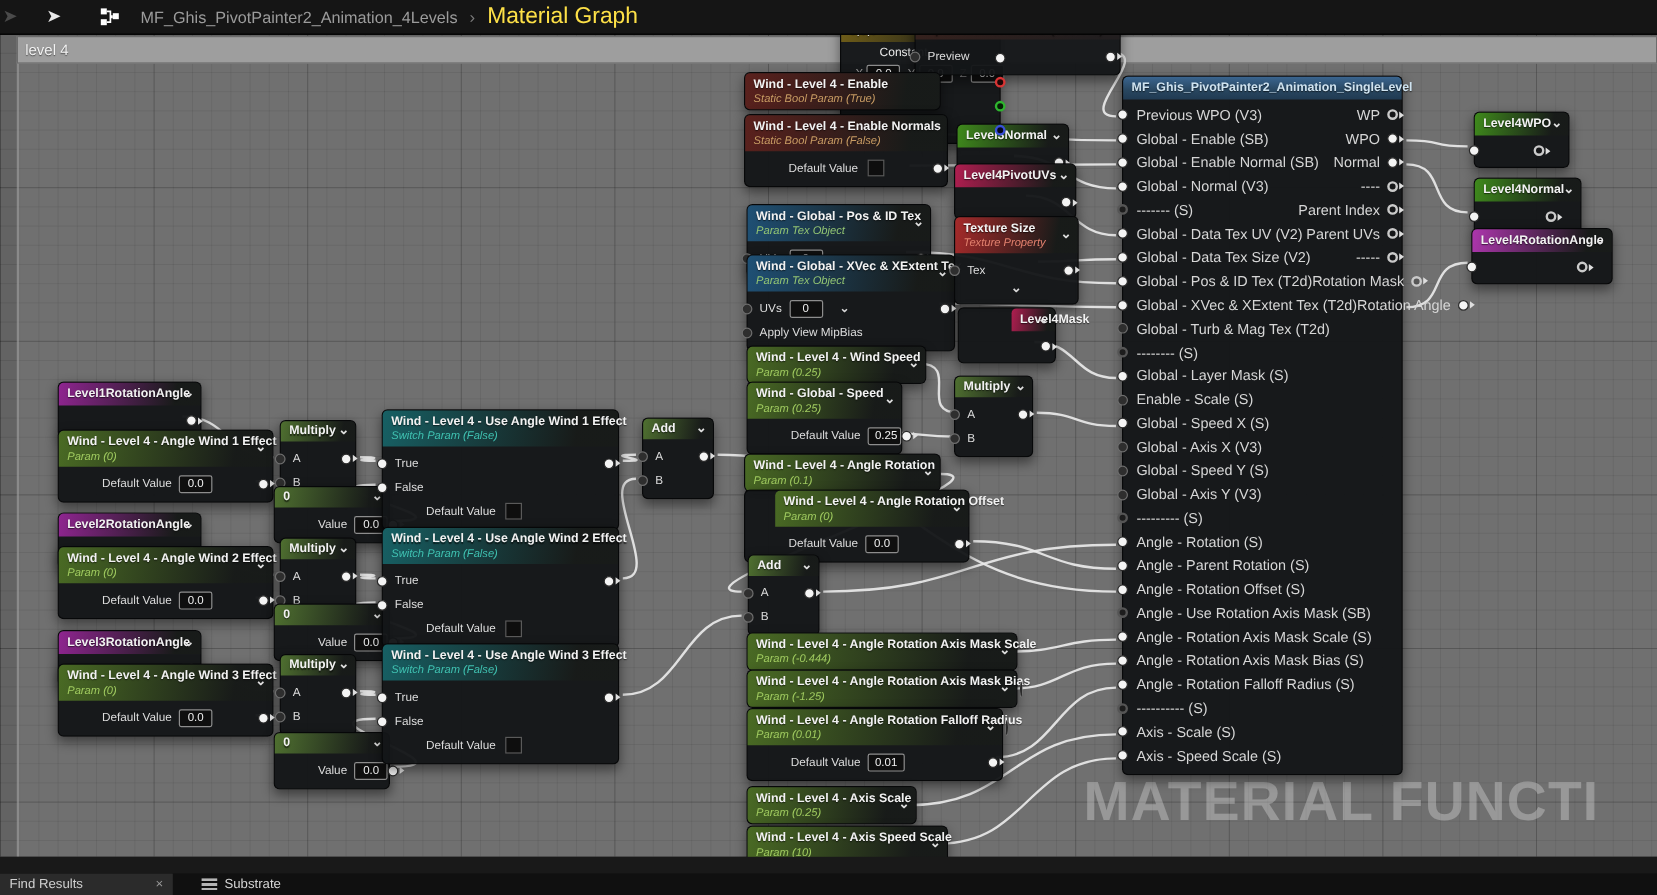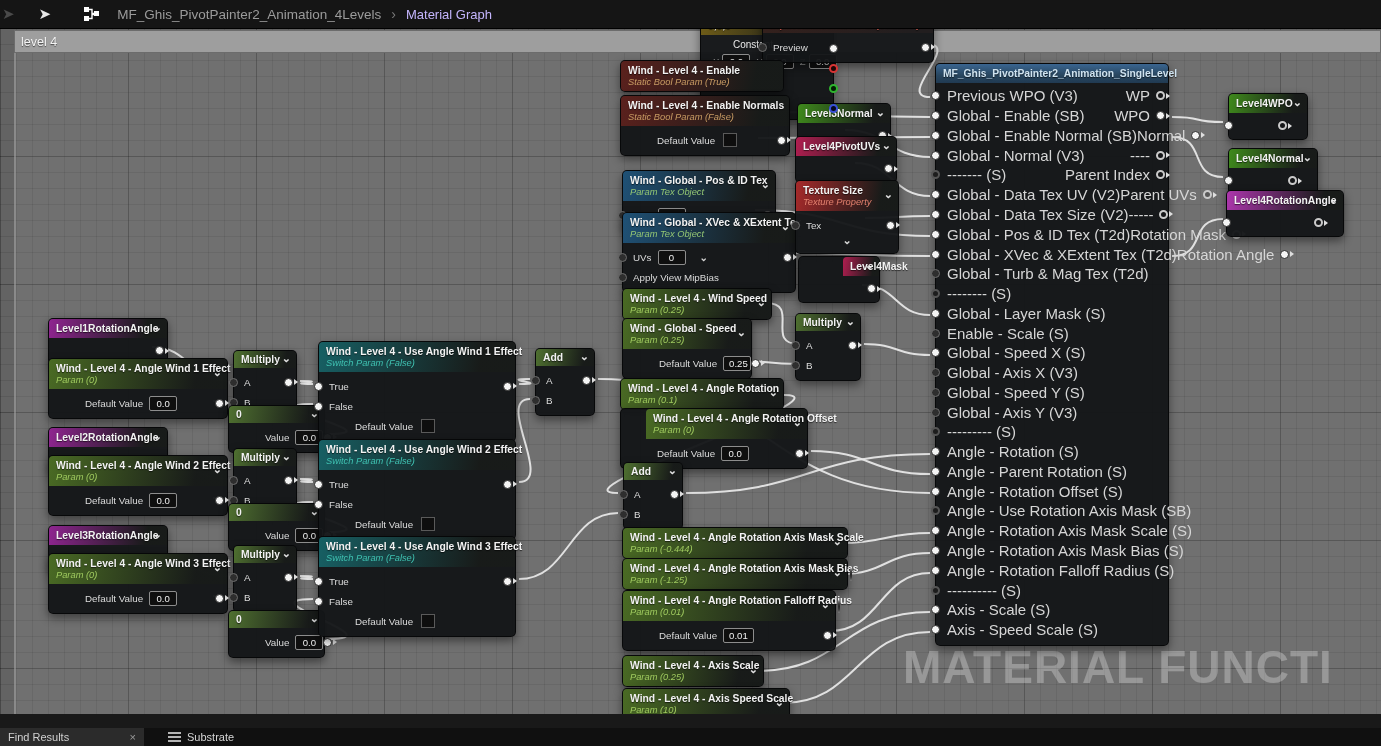--- a/index.html
+++ b/index.html
@@ -7,21 +7,21 @@
        font-family:"Liberation Sans",sans-serif;color:#ddd;-webkit-font-smoothing:antialiased;}
   
   .titlebar{position:absolute;left:0;top:0;width:100%;height:28px;background:#151515;z-index:12;
             display:flex;align-items:center;gap:10px;border-bottom:1px solid #000;}
   .tb-arrow{font-size:15px;line-height:28px;}
   .tb-back{color:#4a4a4a;margin-left:2px;}
   .tb-fwd{color:#e8e8e8;margin-left:14px;}
   .tb-graphicon{margin-left:22px;display:flex;align-items:center;}
   .tb-title{font-size:13.5px;color:#9b9b9b;margin-left:6px;}
   .tb-sep{font-size:14px;color:#7a7a7a;}
-  .tb-current{font-size:13px;color:#c4b5fd;}
+  .tb-current{font-size:19px;color:#fde047;}
   
   .canvas{position:absolute;left:0;top:28px;width:1381px;height:686px;background:#636363;overflow:hidden;z-index:0;}
   .grid{position:absolute;inset:0;
     background-image:
       linear-gradient(rgba(0,0,0,.09) 1px,transparent 1px),
       linear-gradient(90deg,rgba(0,0,0,.09) 1px,transparent 1px),
       linear-gradient(rgba(0,0,0,.20) 1px,transparent 1px),
       linear-gradient(90deg,rgba(0,0,0,.20) 1px,transparent 1px);
     background-size:16px 16px,16px 16px,128px 128px,128px 128px;}
   .comment-body{position:absolute;left:14px;top:23px;right:0;bottom:0;background:rgba(255,255,255,.085);
@@ -58,21 +58,21 @@
   .outw{margin-left:auto;margin-right:-11px;display:flex;align-items:center;}
   .outw.inset{margin-right:6px;}
   .tri{width:0;height:0;border:3px solid transparent;border-left:4px solid #dedede;margin-left:1px;}
   .vbox{background:#0f0f0f;border:1px solid #8d8d8d;border-radius:2px;padding:0 5px;margin-left:6px;
         font-size:9.6px;color:#f0f0f0;min-width:16px;text-align:center;line-height:13px;}
   .cbox{width:12px;height:12px;background:#0e0e0e;border:1px solid #5a5a5a;margin-left:8px;flex:none;}
   .midchev{color:#d8d8d8;font-size:10px;margin-left:14px;font-weight:bold;}
   .bchev{text-align:center;color:#d8d8d8;font-weight:bold;font-size:11px;height:13px;line-height:10px;}
   .houtpin{position:absolute;right:-5px;top:10px;z-index:3;}
   
-  .frow{display:flex;align-items:center;height:19.78px;padding:0 7px;font-size:15px;}
+  .frow{display:flex;align-items:center;height:19.78px;padding:0 7px;font-size:12px;}
   .frow .fl{color:#d6d6d6;margin-left:7px;white-space:nowrap;}
   .frow .sp{flex:1;}
   .frow .ol{color:#d6d6d6;margin-right:6px;white-space:nowrap;}
   .fpin-in{margin-left:-12px;}
   .fout{display:flex;align-items:center;margin-right:-12px;}
   
   .c3body{padding:4px 6px 4px 6px;min-height:76px;position:relative;}
   .c3label{margin-left:26px;font-size:10px;color:#eaeaea;}
   .c3row{display:flex;align-items:center;margin-top:4px;}
   .c3k{color:#9a9a9a;font-size:9.6px;margin:0 2px 0 6px;}

